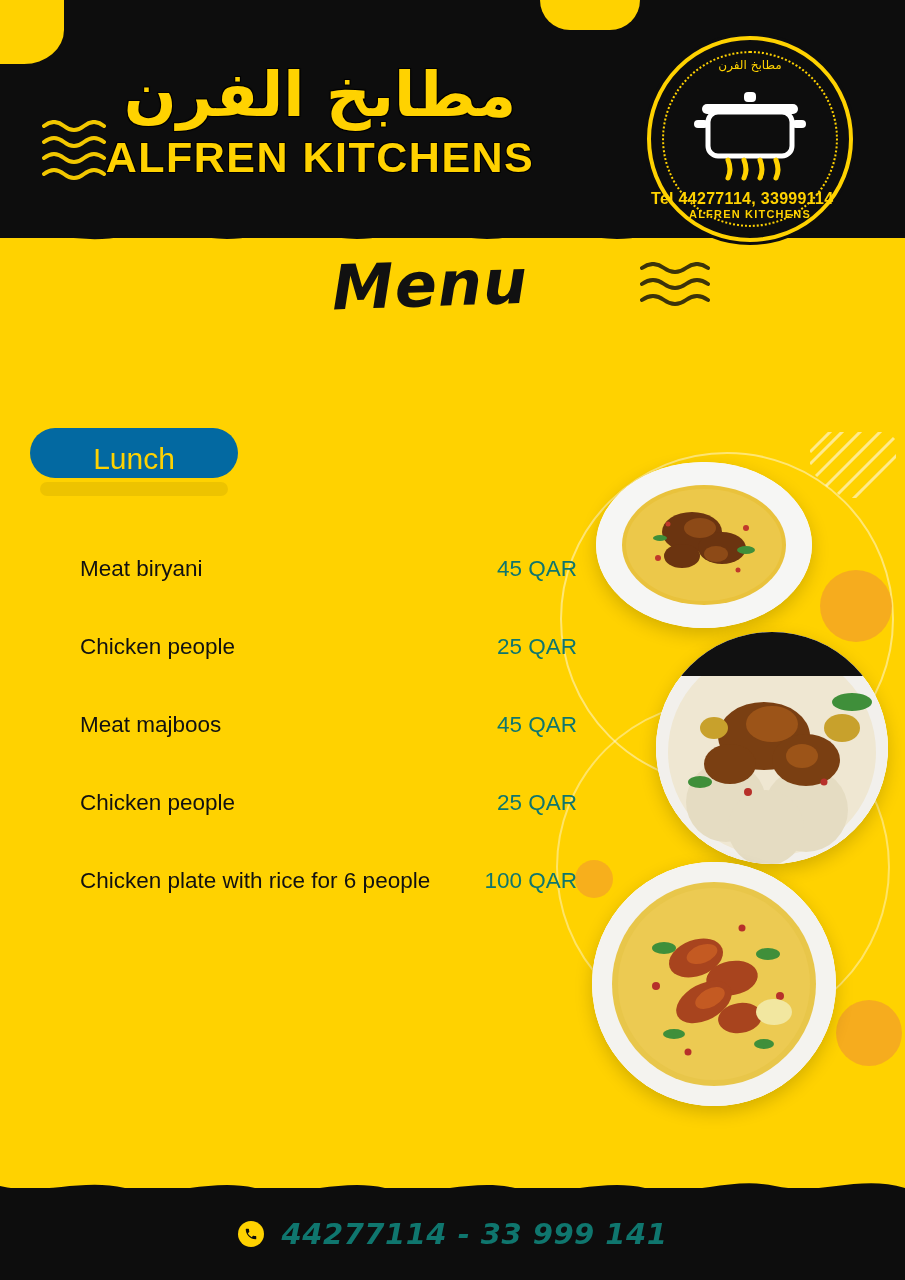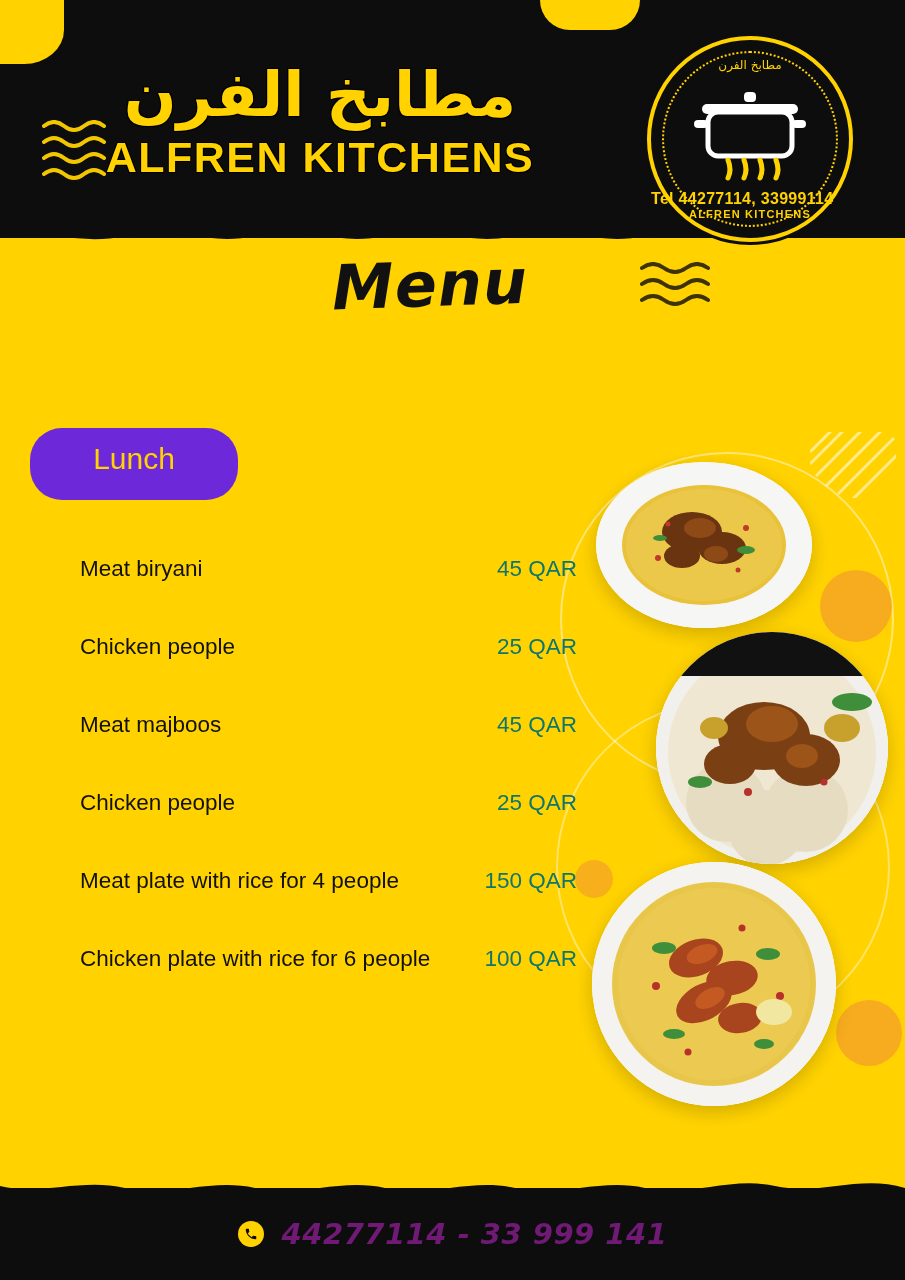--- a/index.html
+++ b/index.html
@@ -178,22 +178,22 @@
     color: #FFD200;
     letter-spacing: 1.2px;
   }
 
   
   .section-pill {
     position: absolute;
     left: 30px;
     top: 428px;
     width: 208px;
-    height: 72px;
-    background: #6d28d9;
+    height: 50px;
+    background: #0369a1;
     border-radius: 32px;
     z-index: 6;
   }
   .section-pill span {
     display: block;
     line-height: 62px;
     text-align: center;
     color: #FFD200;
     font-size: 30px;
     font-family: "Liberation Sans", sans-serif;
@@ -336,21 +336,21 @@
     align-items: center;
     justify-content: center;
     color: #0d0d0d;
     font-size: 14px;
   }
   .footer-phone {
     font-family: "DejaVu Sans", sans-serif;
     font-style: italic;
     font-weight: bold;
     font-size: 29px;
-    color: #701a75;
+    color: #0f766e;
     letter-spacing: .5px;
   }
 </style>
 </head>
 <body>
 
 <div class="top-banner"></div>
 <svg class="top-banner-wave" viewBox="0 0 905 26" preserveAspectRatio="none">
   <path d="M0,0 L905,0 L905,8 C860,22 820,2 775,12 C730,22 690,2 645,12 C600,22 560,2 515,12 C470,22 430,2 385,12 C340,22 300,2 255,12 C210,22 170,2 125,12 C80,22 42,4 0,14 Z" fill="#0d0d0d"></path>
 </svg>
@@ -425,24 +425,20 @@
   </div>
   <div class="menu-row">
     <div class="menu-item-name">Meat majboos</div>
     <div class="menu-item-price">45 QAR</div>
   </div>
   <div class="menu-row">
     <div class="menu-item-name">Chicken people</div>
     <div class="menu-item-price">25 QAR</div>
   </div>
   <div class="menu-row">
-    <div class="menu-item-name">Meat plate with rice for 4 people</div>
-    <div class="menu-item-price">150 QAR</div>
-  </div>
-  <div class="menu-row">
     <div class="menu-item-name">Chicken plate with rice for 6 people</div>
     <div class="menu-item-price">100 QAR</div>
   </div>
 </div>
 
 <div class="food food1">
   <div class="plate-rim"></div>
   <svg viewBox="0 0 216 166" style="position:absolute;inset:0;width:100%;height:100%">
     <ellipse cx="108" cy="83" rx="82" ry="60" fill="#e9c23c"></ellipse>
     <ellipse cx="108" cy="83" rx="78" ry="56" fill="#ecc84a"></ellipse>

